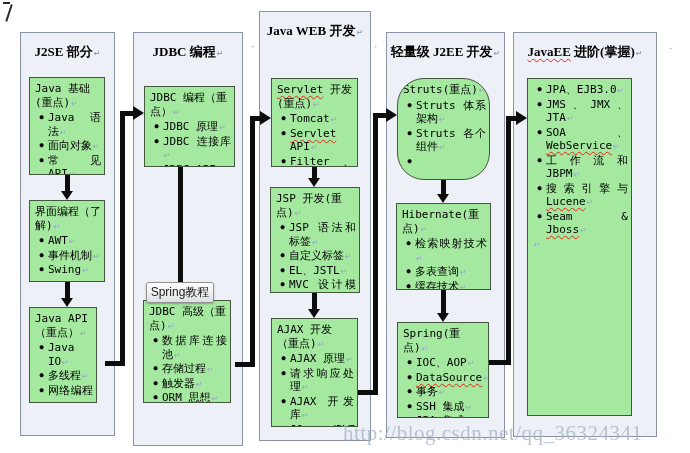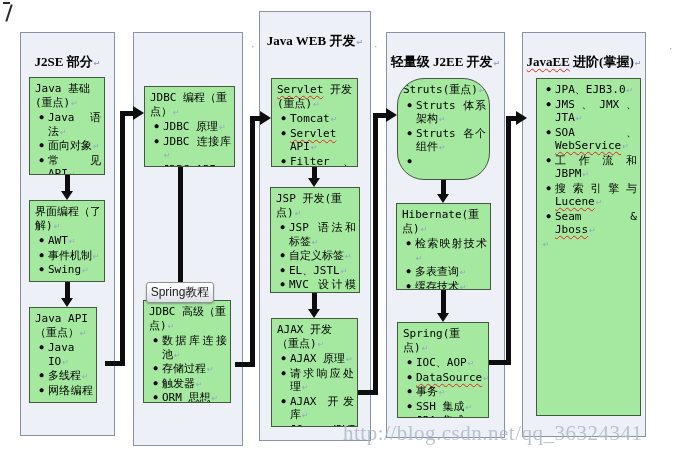--- a/index.html
+++ b/index.html
@@ -1,20 +1,20 @@
 <!DOCTYPE html>
 <html style="--col-bg: #edf0f6; --col-border: #8a93a3; --box-fill: #a5e8a0; --box-border: #44583f; --arrow: #0d0d0d; --squiggle: #e2261b; --mark-color: #8fa6c8; --wm: #aab6c6; --tooltip-border: #919191;"><head>
 <meta charset="utf-8">
 <style>
   html,body{margin:0;padding:0;background:#fff;}
   .page{position:relative;width:690px;height:453px;background:#ffffff;overflow:hidden;
         font-family:"DejaVu Sans Mono","Liberation Mono",monospace;}
   .column{position:absolute;background:var(--col-bg);border:1px solid var(--col-border);box-sizing:border-box;}
   .col-header{font-family:"Liberation Serif","DejaVu Serif",serif;font-weight:bold;font-size:13px;
-              color:#000;text-align:center;padding-top:20px;letter-spacing:0px;}
+              color:#000;text-align:center;padding-top:10px;letter-spacing:0px;}
   .gbox{position:absolute;background:var(--box-fill);border:1px solid var(--box-border);
         box-sizing:border-box;overflow:hidden;padding:4px 3px 0 5px;font-size:11px;line-height:13.5px;color:#000;}
   .box-title{margin-bottom:1px;text-align:left;}
   .item{display:flex;}
   .bullet{flex:0 0 13px;font-size:7px;line-height:13.5px;text-align:center;}
   .itext{flex:1;text-align:justify;}
   .mark{color:var(--mark-color);font-size:8px;margin-left:1px;font-family:"DejaVu Sans",sans-serif;}
   .sq{text-decoration:underline;text-decoration-style:wavy;text-decoration-color:var(--squiggle);
       text-decoration-thickness:1px;text-underline-offset:2px;}
   .shaft{position:absolute;background:var(--arrow);}
@@ -90,20 +90,21 @@
             <div class="bullet">●</div>
             <div class="itext"><span>网络编程</span><span class="mark">↵</span></div>
           </div>
           <div class="item">
             <div class="bullet">●</div>
             <div class="itext"><span>反射注解</span><span class="mark">↵</span></div>
           </div>
         </div>
       </div>
       <div class="column" style="left: 133px; top: 32px; width: 110px; height: 414px;">
+        <div class="col-header"><span>JDBC 编程</span><span class="mark">↵</span></div>
         <div class="gbox" style="left: 10px; top: 53px; width: 91px; height: 81px;">
           <div class="box-title"><span>JDBC 编程（重点）</span><span class="mark">↵</span></div>
           <div class="item">
             <div class="bullet">●</div>
             <div class="itext"><span>JDBC 原理</span><span class="mark">↵</span></div>
           </div>
           <div class="item">
             <div class="bullet">●</div>
             <div class="itext"><span>JDBC 连接库</span><span class="mark">↵</span></div>
           </div>
@@ -236,21 +237,21 @@
           <div class="item">
             <div class="bullet">●</div>
             <div class="itext"><span>SSH 集成</span><span class="mark">↵</span></div>
           </div>
           <div class="item">
             <div class="bullet">●</div>
             <div class="itext"><span>JPA 集成</span><span class="mark">↵</span></div>
           </div>
         </div>
       </div>
-      <div class="column" style="left: 513px; top: 32px; width: 124px; height: 405px; margin-left: 9px;">
+      <div class="column" style="left: 513px; top: 32px; width: 144px; height: 405px;">
         <div class="col-header"><span class="sq">JavaEE</span><span> 进阶(掌握)</span><span class="mark">↵</span></div>
         <div class="gbox" style="left: 13px; top: 45px; width: 105px; height: 338px;">
           <div class="item">
             <div class="bullet">●</div>
             <div class="itext"><span>JPA、EJB3.0</span><span class="mark">↵</span></div>
           </div>
           <div class="item">
             <div class="bullet">●</div>
             <div class="itext"><span>JMS、JMX、JTA</span><span class="mark">↵</span></div>
           </div>

